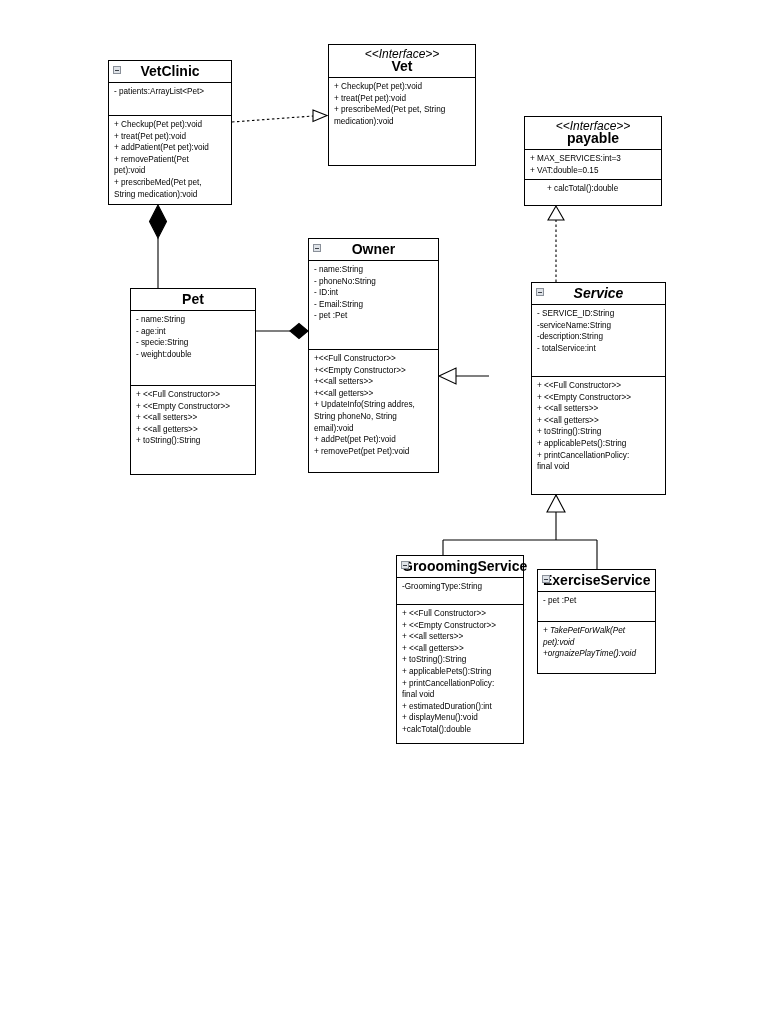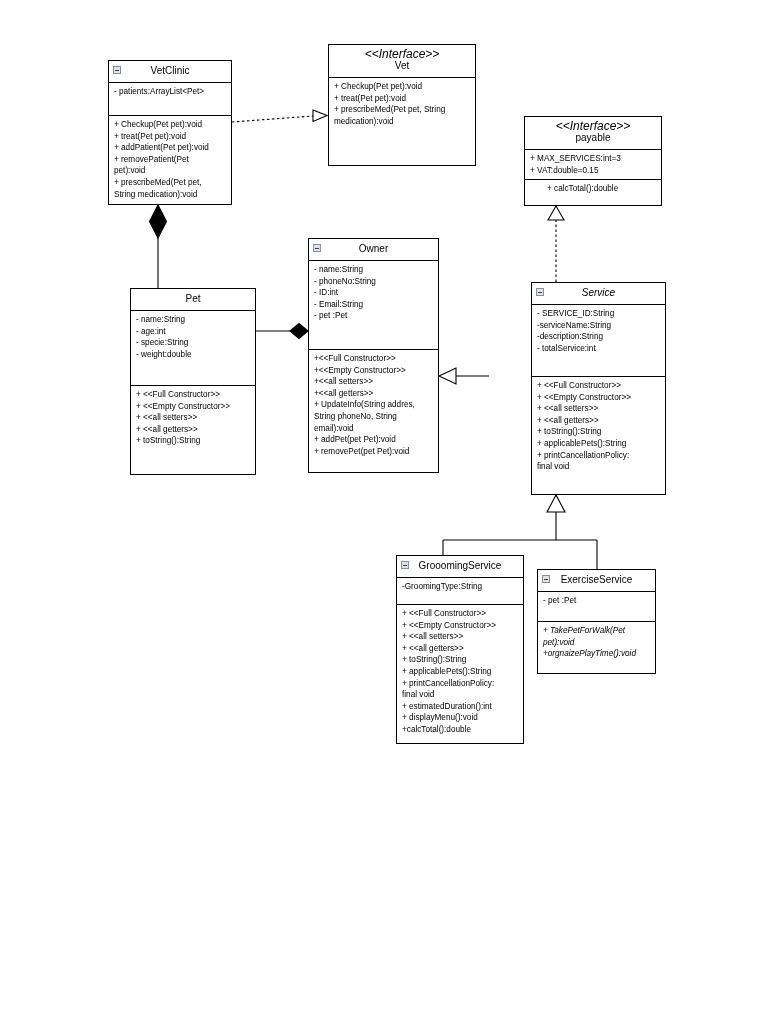--- a/index.html
+++ b/index.html
@@ -44,22 +44,22 @@
   .uml-section:last-child {
     border-bottom: none;
   }
   .uml-header {
     position: relative;
     text-align: center;
     padding: 4px 5px 5px 5px;
     min-height: 13px;
   }
   .uml-title {
-    font-size: 10px;
-    font-weight: normal;
+    font-size: 14px;
+    font-weight: bold;
     line-height: 12px;
     letter-spacing: 0px;
   }
   .uml-title.italic {
     font-style: italic;
   }
   .uml-stereotype {
     font-size: 12px;
     font-style: italic;
     line-height: 11px;

